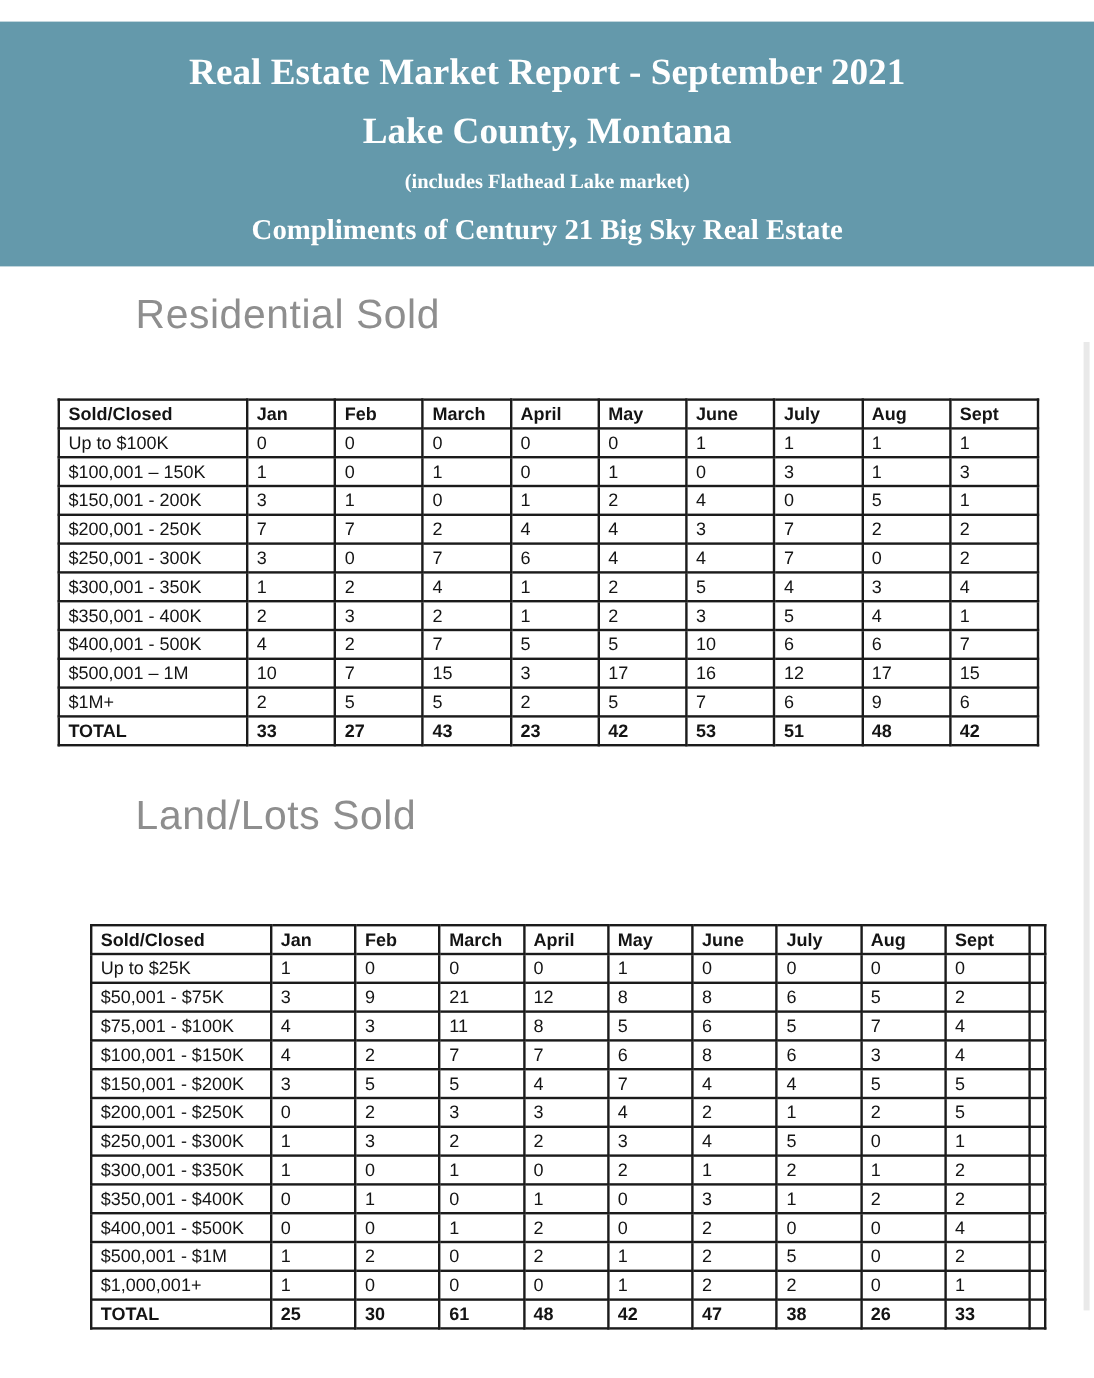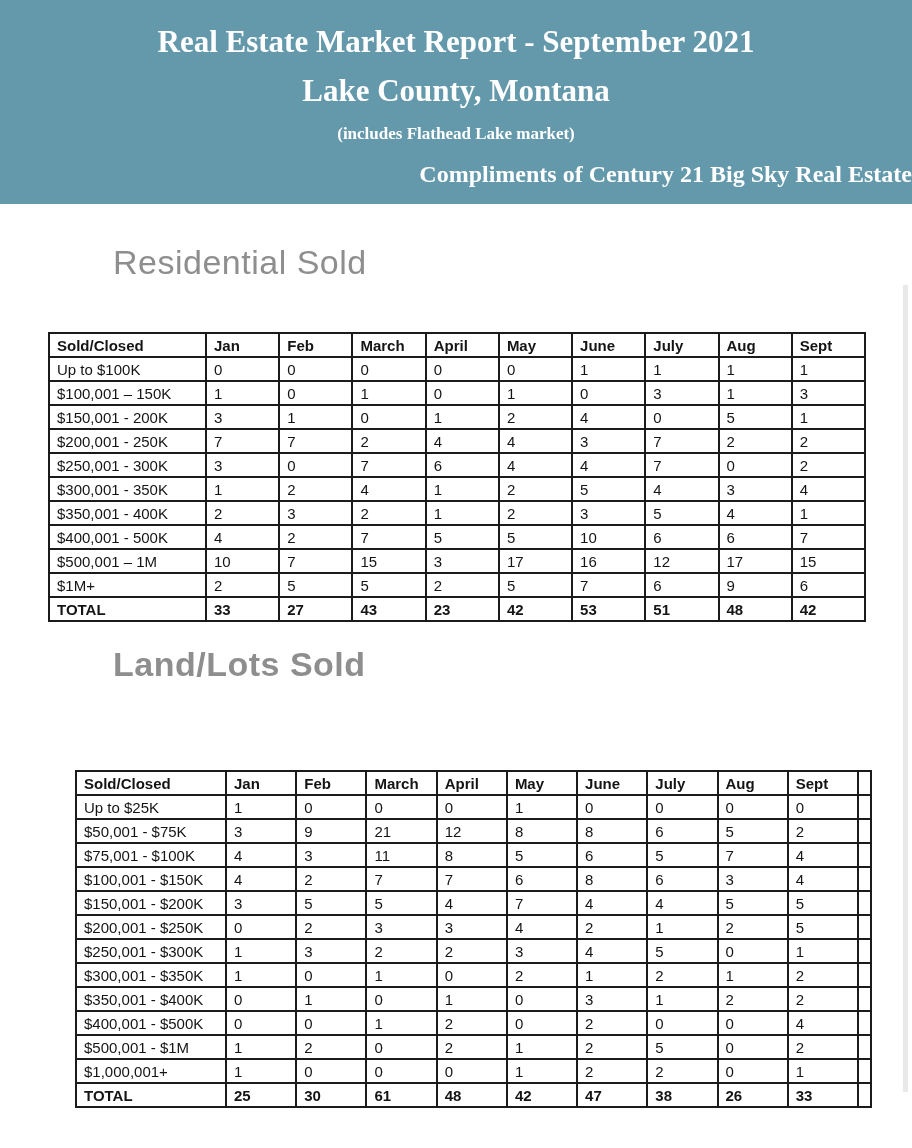--- a/index.html
+++ b/index.html
@@ -3,36 +3,36 @@
 <meta charset="utf-8">
 <style>
   html,body { margin:0; padding:0; background:#ffffff; }
   .page {
     position:relative; width:912px; height:1148px; background:#ffffff;
     overflow:hidden; font-family:"Liberation Sans", sans-serif;
   }
 
   
   .banner {
-    position:absolute; top:0; left:0; width:912px; height:204px;
+    position:absolute; top:18px; left:0; width:912px; height:204px;
     background:#6499AB; color:#ffffff; text-align:center;
     font-family:"Liberation Serif", serif; font-weight:bold;
   }
   .banner .l1 { padding-top:24px; font-size:31px; line-height:36px; }
   .banner .l2 { margin-top:13px; font-size:31px; line-height:36px; }
   .banner .l3 { margin-top:11px; font-size:17px; line-height:28px; }
-  .banner .l4 { margin-top:12px; font-size:24px; line-height:28px;text-align:right; }
+  .banner .l4 { margin-top:12px; font-size:24px; line-height:28px; }
 
   
   .section-title {
     position:absolute; left:113px; color:#8E8E8E;
     font-size:34px; line-height:40px; font-weight:400; letter-spacing:0.5px;
   }
   #res-title  { top:222px;margin-top:20px; }
-  #land-title { top:644px;font-weight:bold; }
+  #land-title { top:660px; }
 
   
   table.report {
     position:absolute; border-collapse:collapse; table-layout:fixed;
     background:#ffffff;
     margin-top:48px;
   }
   #residential-table { left:48px; top:284px; width:818px; }
   #land-table        { left:75px; top:722px; width:797px; }
 

